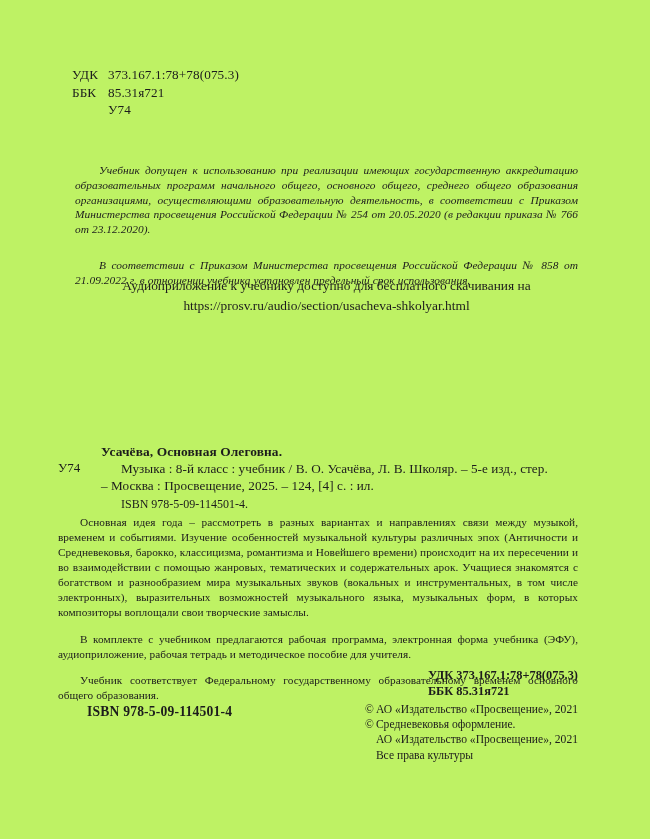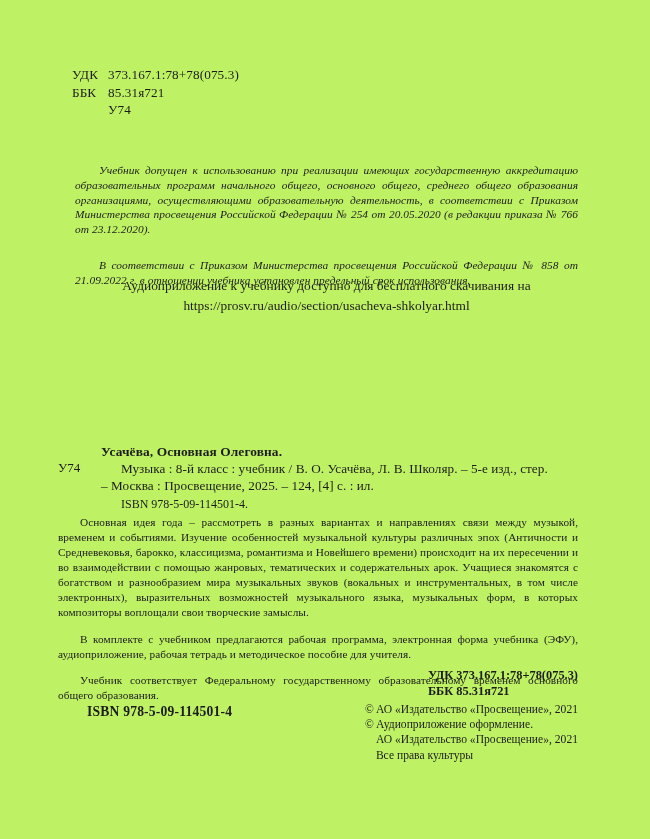--- a/index.html
+++ b/index.html
@@ -200,18 +200,18 @@
 
   <div class="codes-bottom">
     <span class="cp-line">УДК 373.167.1:78+78(075.3)</span>
     <span class="cp-line">ББК 85.31я721</span>
   </div>
 
   <div class="isbn-bottom">ISBN 978-5-09-114501-4</div>
 
   <div class="copyright">
     <span class="cp-line indented"><span class="cp-sym">©</span><span>АО «Издательство «Просвещение», 2021</span></span>
-    <span class="cp-line indented"><span class="cp-sym">©</span><span>Аудиоприложение оформление.</span></span>
+    <span class="cp-line indented"><span class="cp-sym">©</span><span>Средневековья оформление.</span></span>
     <span class="cp-line indented">АО «Издательство «Просвещение», 2021</span>
     <span class="cp-line indented">Все права культуры</span>
   </div>
 
 </div>
 
 </body></html>

